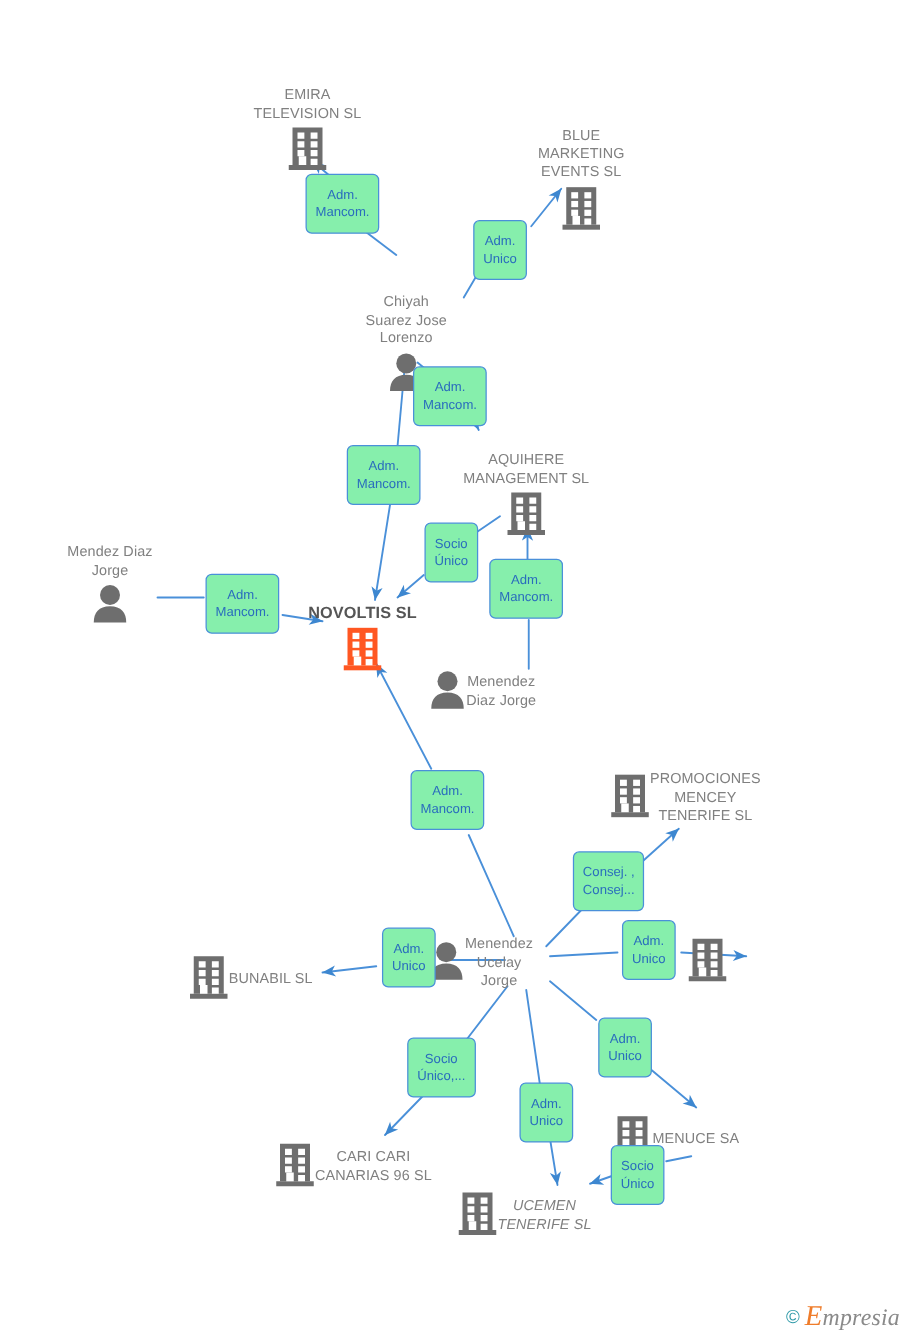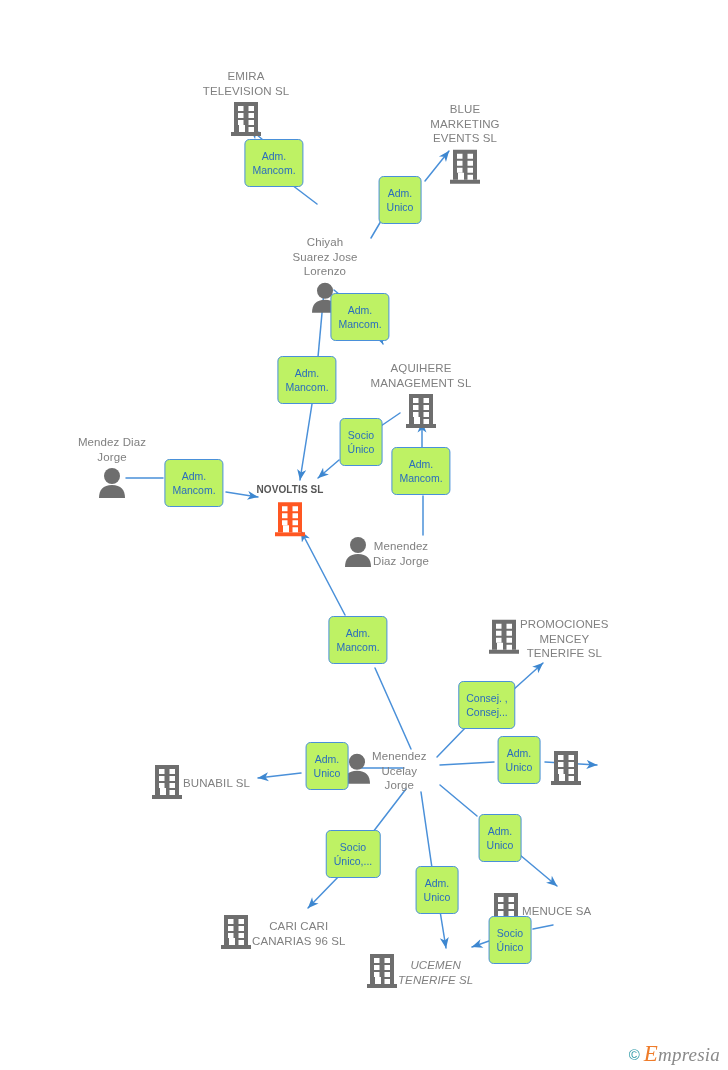--- a/index.html
+++ b/index.html
@@ -42,33 +42,33 @@
     line-height: 14.5px;
     color: #808080;
     text-align: center;
     letter-spacing: 0.1px;
     white-space: pre-line;
     font-family: "Liberation Sans", sans-serif;
   }
   .node.focus .caption {
     color: #555555;
     font-weight: bold;
-    font-size: 10px;
+    font-size: 13px;
   }
   .node.caption-top { flex-direction: column; }
   .node.caption-top .caption { order: 1; margin-bottom: 3px; }
   .node.caption-top .glyph { order: 2; }
   .node.caption-bottom .glyph { order: 1; }
   .node.caption-bottom .caption { order: 2; margin-top: 3px; }
 
   
   .chip {
     position: absolute;
     transform: translate(-50%, -50%);
-    background: #bef264;
+    background: #86efac;
     border: 1.3px solid #4a90d9;
     border-radius: 5px;
     color: #2a6dbd;
     font-size: 10.5px;
     line-height: 14px;
     text-align: center;
     padding: 9px 7px;
     white-space: pre-line;
     box-sizing: border-box;
     font-family: "Liberation Sans", sans-serif;
@@ -213,21 +213,21 @@
             <rect x="8" y="12" width="5.5" height="5" fill="#ffffff"></rect>
             <rect x="18.5" y="12" width="5.5" height="5" fill="#ffffff"></rect>
             <rect x="8" y="19" width="5.5" height="5" fill="#ffffff"></rect>
             <rect x="18.5" y="19" width="5.5" height="5" fill="#ffffff"></rect>
             <rect x="18.5" y="26" width="5.5" height="5" fill="#ffffff"></rect>
             <rect x="9" y="24" width="6" height="7" fill="#ffffff"></rect>
           </svg></span>
         <span class="caption">AQUIHERE
 MANAGEMENT SL</span>
       </div>
-      <div class="node caption-top" style="left: 112px; top: 467px;">
+      <div class="node caption-top" style="left: 88px; top: 467px;">
         <span class="glyph"><svg width="30" height="32" viewBox="0 0 30 32">
             <circle cx="15" cy="9" r="8" fill="#6E6E6E"></circle>
             <path d="M15,18 C24,18 28,23 28,31 L2,31 C2,23 6,18 15,18 Z" fill="#6E6E6E"></path>
           </svg></span>
         <span class="caption">Mendez Diaz
 Jorge</span>
       </div>
       <div class="node caption-top focus" style="left: 290px; top: 510px;">
         <span class="glyph"><svg width="32" height="36" viewBox="0 0 32 36">
             <rect x="4" y="1" width="24" height="30" fill="#FF5722"></rect>

